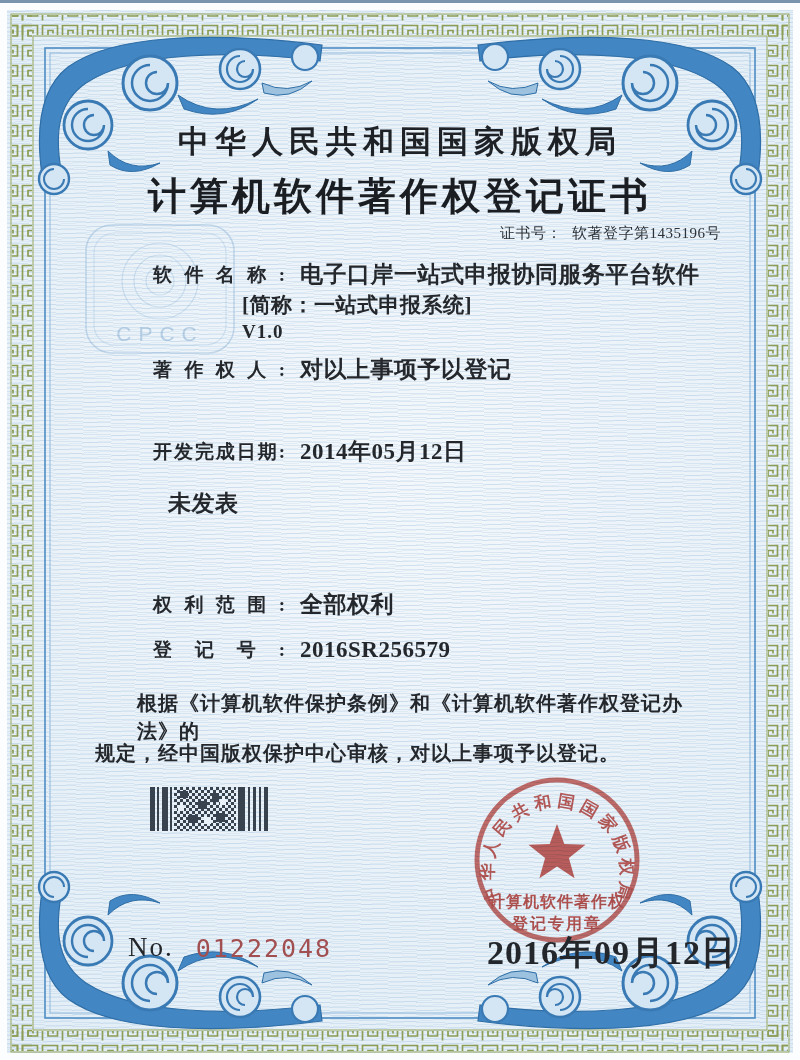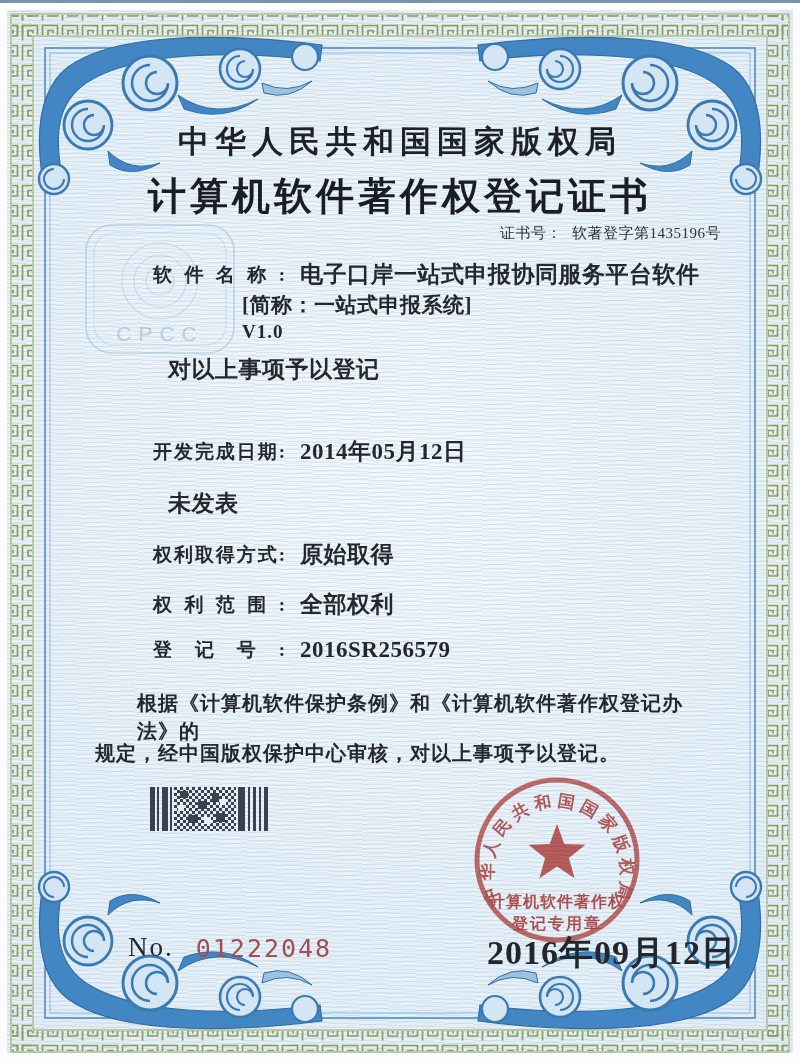--- a/index.html
+++ b/index.html
@@ -123,36 +123,33 @@
   </div>
 
   <div class="frow" style="top:256px">
     <span class="lbl">软件名称:</span>
     <span class="val">电子口岸一站式申报协同服务平台软件</span>
   </div>
   <div class="cont" style="top:288px">[简称：一站式申报系统]</div>
   <div class="cont version" style="top:318px">V1.0</div>
 
   <div class="frow" style="top:351px">
+    <span class="lbl">著作权人:</span>
     <span class="val">对以上事项予以登记</span>
   </div>
 
   <div class="frow" style="top:433px">
     <span class="lbl">开发完成日期:</span>
     <span class="val">2014年05月12日</span>
   </div>
 
   <div class="frow" style="top:485px">
     <span class="val">未发表</span>
   </div>
 
-  <div class="frow" style="top:536px">
-    <span class="lbl">权利取得方式:</span>
-    <span class="val">原始取得</span>
-  </div>
 
   <div class="frow" style="top:586px">
     <span class="lbl">权利范围:</span>
     <span class="val">全部权利</span>
   </div>
 
   <div class="frow" style="top:634px">
     <span class="lbl">登记号:</span>
     <span class="val">2016SR256579</span>
   </div>

